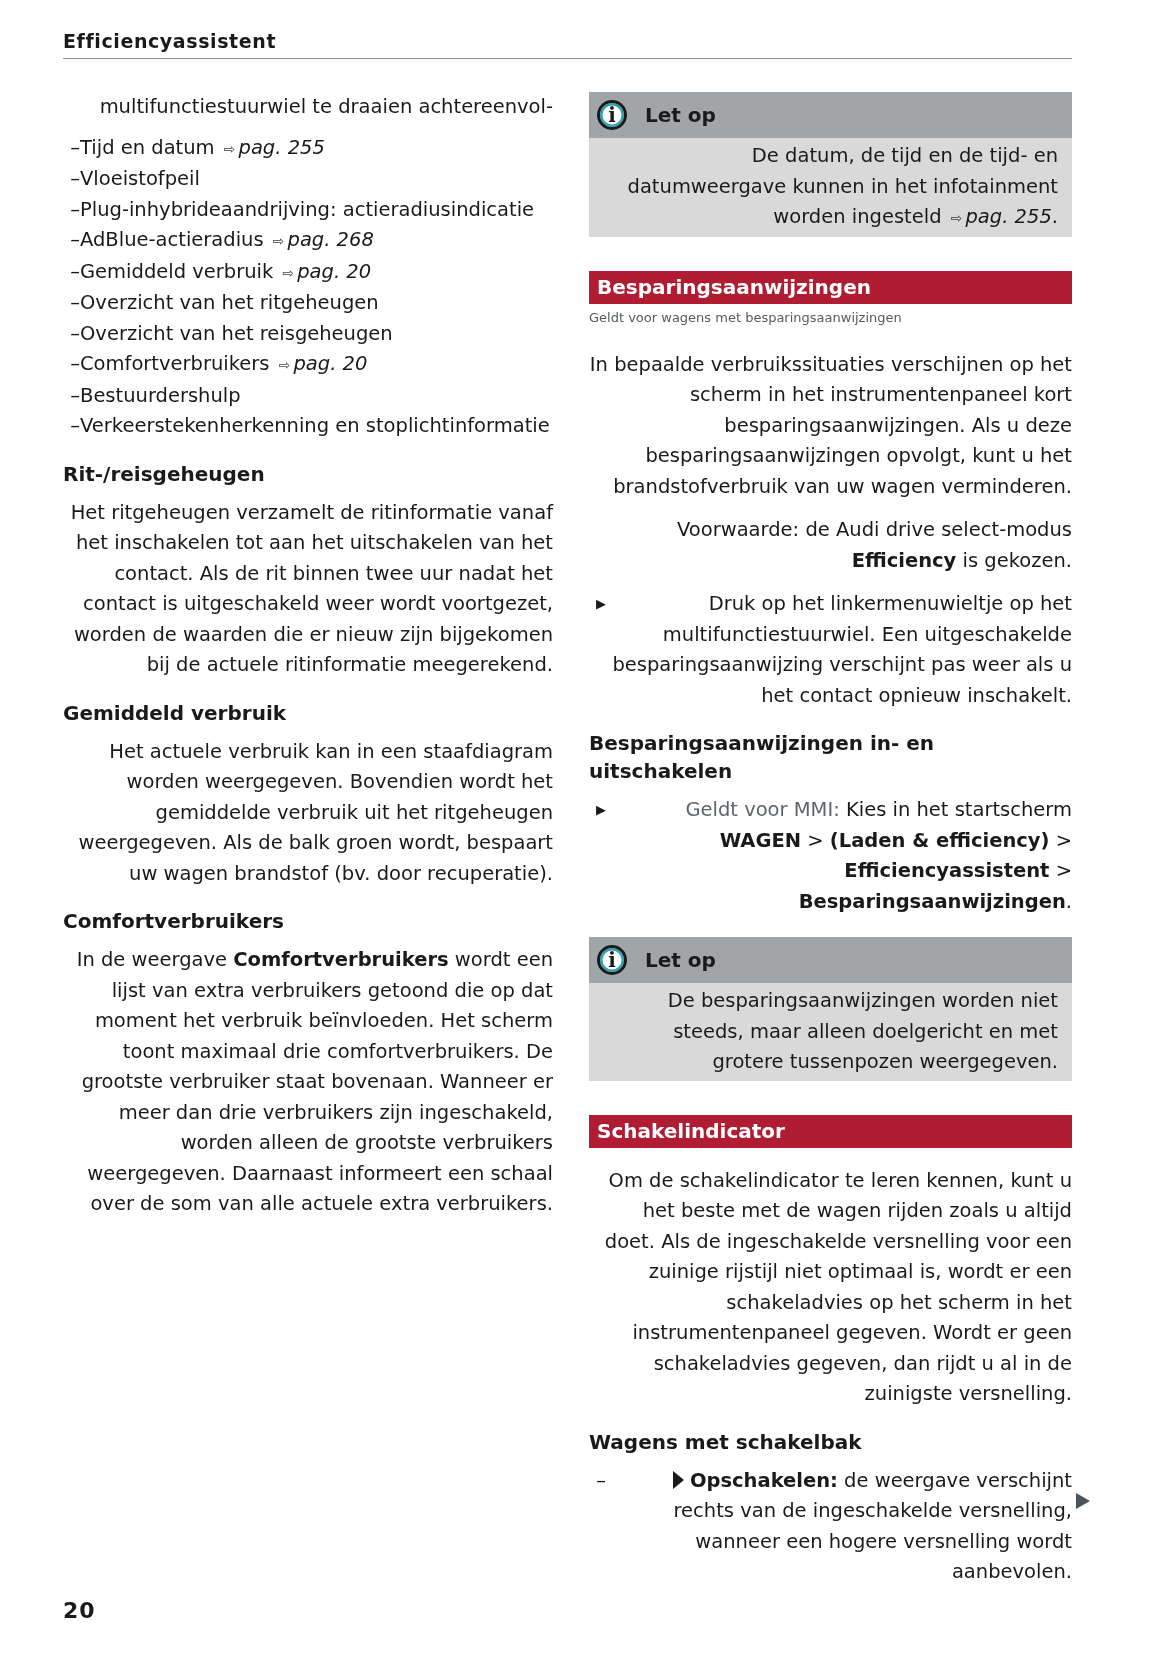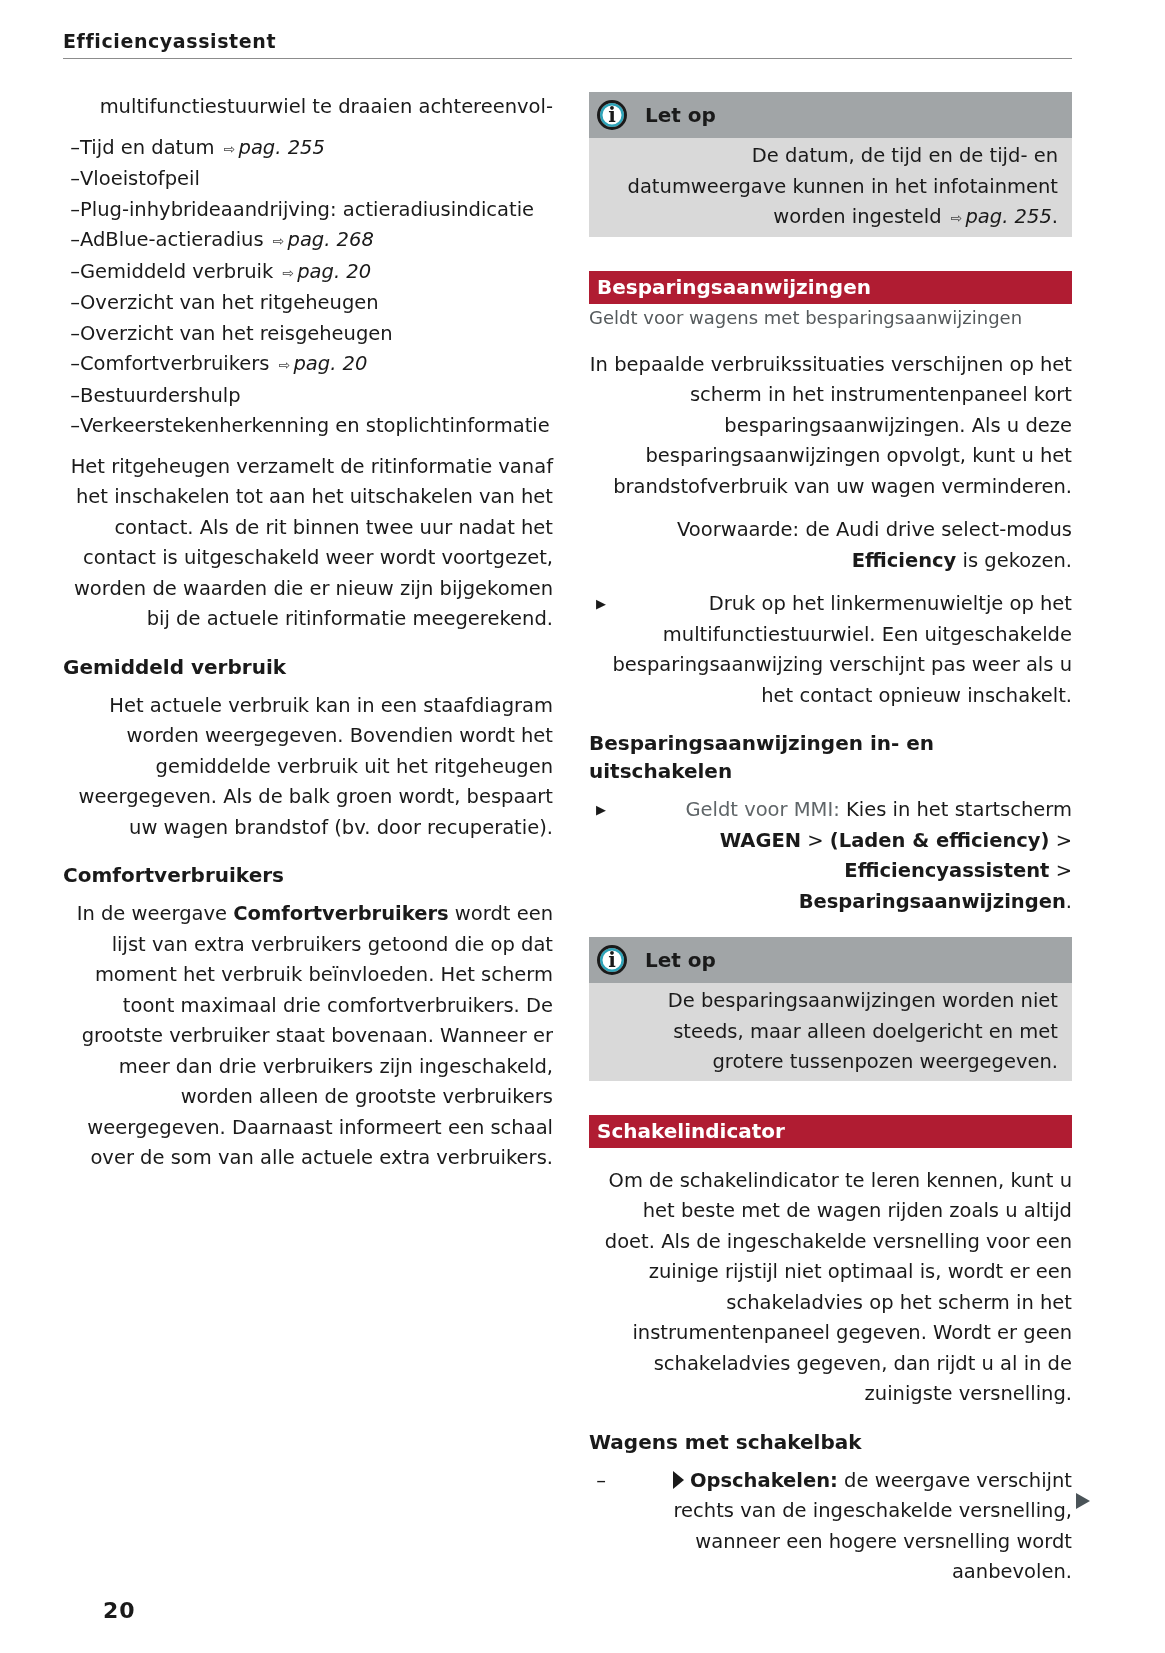--- a/index.html
+++ b/index.html
@@ -37,27 +37,27 @@
     display: flex; align-items: center; justify-content: center;
     font-family: "DejaVu Serif", serif; font-weight: bold; font-size: 20px;
     color: #1a1a1a; margin-right: 18px; box-sizing: border-box;
   }
   .note-body { padding: 3px 14px 3px 23px; }
   .note-body p { margin: 0; }
   .red-band {
     background: #b01c32; color: #ffffff; font-weight: bold; font-size: 20px;
     height: 33px; line-height: 33px; padding-left: 8px;
   }
-  .applies { font-size: 18px; color: #555a5c; margin: 4px 0 22px 0; line-height: 20px; }
+  .applies { font-size: 13px; color: #555a5c; margin: 4px 0 22px 0; line-height: 20px; }
   .step { display: flex; }
   .step .tri { width: 17px; flex: 0 0 17px; font-size: 13px; line-height: 30.5px; }
   .gray { color: #5f6568; }
   .page-num {
     position: absolute; left: 63px; top: 1598px; font-weight: bold;
-    font-size: 22px; letter-spacing: 1px; margin-left: 40px;
+    font-size: 22px; letter-spacing: 1px;
   }
   .continue-icon {
     position: absolute; left: 1076px; top: 1493px; width: 0; height: 0;
     border-top: 8px solid transparent; border-bottom: 8px solid transparent;
     border-left: 14px solid #4a5358;
   }
   .bullet-tri { display: inline-block; width: 0; height: 0; border-top: 9px solid transparent;
     border-bottom: 9px solid transparent; border-left: 11px solid #1a1a1a; margin: 0 6px 0 2px; vertical-align: -2px; }
 </style>
 </head>
@@ -108,20 +108,21 @@
     <li class="li">
         <span class="dash">–</span>
         <span>Bestuurdershulp</span>
       </li>
     <li class="li">
         <span class="dash">–</span>
         <span>Verkeerstekenherkenning en stoplichtinformatie</span>
       </li>
   </ul>
 
+  <div class="h3">Rit-/reisgeheugen</div>
   <p>Het ritgeheugen verzamelt de ritinformatie vanaf het inschakelen tot aan het uitschakelen van het contact. Als de rit binnen twee uur nadat het contact is uitgeschakeld weer wordt voortgezet, worden de waarden die er nieuw zijn bijgekomen bij de actuele ritinformatie meegerekend.</p>
 
   <div class="h3">Gemiddeld verbruik</div>
   <p>Het actuele verbruik kan in een staafdiagram worden weergegeven. Bovendien wordt het gemiddelde verbruik uit het ritgeheugen weergegeven. Als de balk groen wordt, bespaart uw wagen brandstof (bv. door recuperatie).</p>
 
   <div class="h3">Comfortverbruikers</div>
   <p><span>In de weergave </span><b>Comfortverbruikers</b><span> wordt een lijst van extra verbruikers getoond die op dat moment het verbruik beïnvloeden. Het scherm toont maximaal drie comfortverbruikers. De grootste verbruiker staat bovenaan. Wanneer er meer dan drie verbruikers zijn ingeschakeld, worden alleen de grootste verbruikers weergegeven. Daarnaast informeert een schaal over de som van alle actuele extra verbruikers.</span></p>
 </div>
 
 <div class="col col-right">

